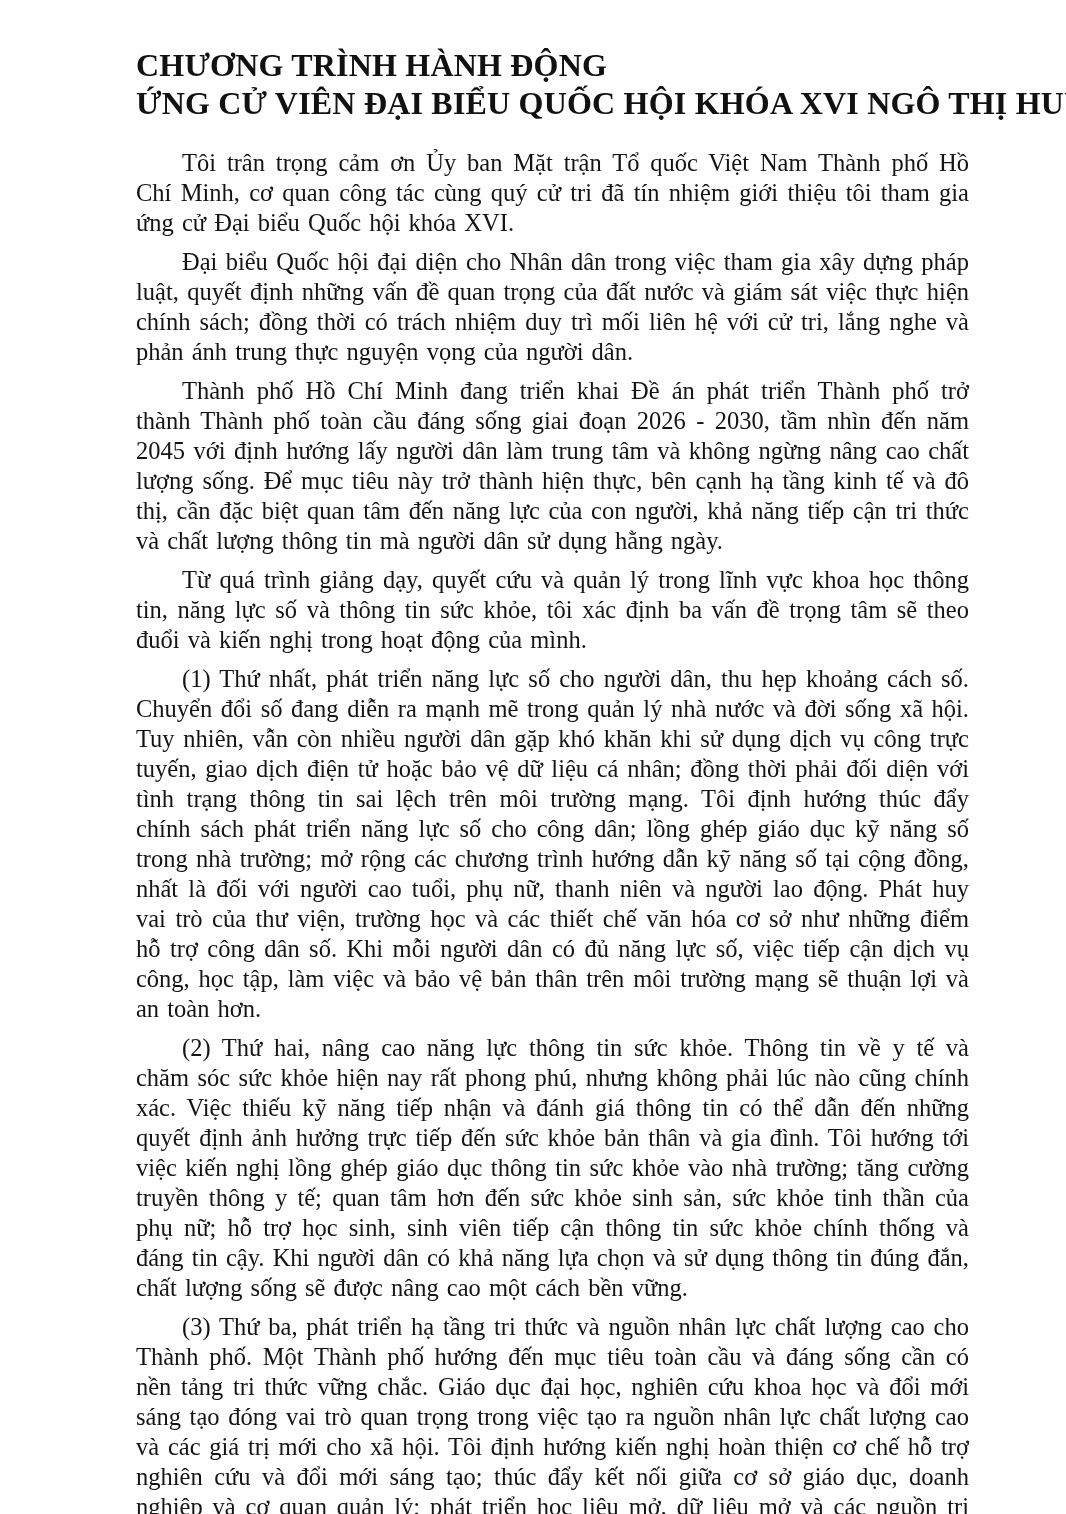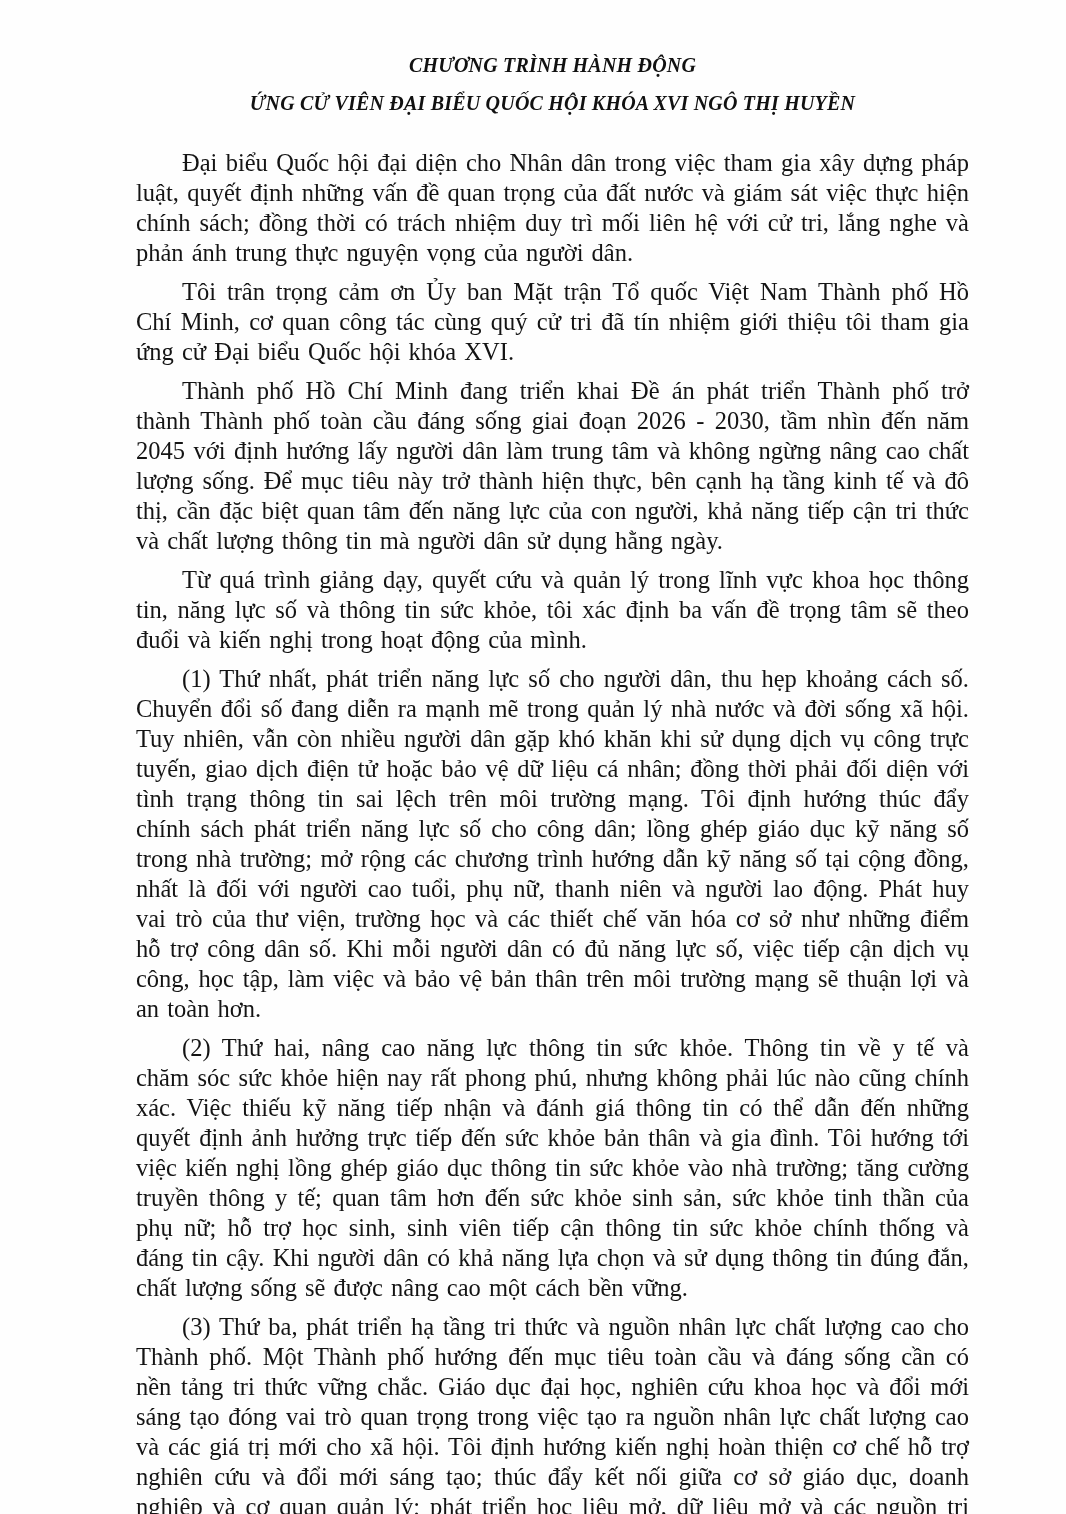--- a/index.html
+++ b/index.html
@@ -12,28 +12,27 @@
     width: 1066px;
     min-height: 1514px;
     margin: 0 auto;
     background: #fefefe;
     color: #141414;
     font-family: "Liberation Serif", "DejaVu Serif", serif;
     box-sizing: border-box;
     padding: 46px 97px 40px 136px;
   }
   .doc-title {
-    text-align: center;
+    text-align: left;
     font-weight: bold;
-    font-size: 20px;
+    font-size: 32px;
     line-height: 38px;
     color: #111111;
     margin: 0 0 26px 0;
     letter-spacing: 0.2px;
-    font-style: italic;
   }
   .doc-title .t-line {
     display: block;
     white-space: nowrap;
   }
   .doc-body p {
     margin: 0 0 9px 0;
     font-size: 24.5px;
     line-height: 30px;
     text-align: justify;
@@ -43,22 +42,22 @@
 </style>
 </head>
 <body>
 
 <div class="page">
   <h1 class="doc-title">
     <span class="t-line">CHƯƠNG TRÌNH HÀNH ĐỘNG</span>
     <span class="t-line">ỨNG CỬ VIÊN ĐẠI BIỂU QUỐC HỘI KHÓA XVI NGÔ THỊ HUYỀN</span>
   </h1>
   <div class="doc-body">
+    <p>Tôi trân trọng cảm ơn Ủy ban Mặt trận Tổ quốc Việt Nam Thành phố Hồ Chí Minh, cơ quan công tác cùng quý cử tri đã tín nhiệm giới thiệu tôi tham gia ứng cử Đại biểu Quốc hội khóa XVI.</p>
     <p>Đại biểu Quốc hội đại diện cho Nhân dân trong việc tham gia xây dựng pháp luật, quyết định những vấn đề quan trọng của đất nước và giám sát việc thực hiện chính sách; đồng thời có trách nhiệm duy trì mối liên hệ với cử tri, lắng nghe và phản ánh trung thực nguyện vọng của người dân.</p>
-    <p>Tôi trân trọng cảm ơn Ủy ban Mặt trận Tổ quốc Việt Nam Thành phố Hồ Chí Minh, cơ quan công tác cùng quý cử tri đã tín nhiệm giới thiệu tôi tham gia ứng cử Đại biểu Quốc hội khóa XVI.</p>
     <p>Thành phố Hồ Chí Minh đang triển khai Đề án phát triển Thành phố trở thành Thành phố toàn cầu đáng sống giai đoạn 2026 - 2030, tầm nhìn đến năm 2045 với định hướng lấy người dân làm trung tâm và không ngừng nâng cao chất lượng sống. Để mục tiêu này trở thành hiện thực, bên cạnh hạ tầng kinh tế và đô thị, cần đặc biệt quan tâm đến năng lực của con người, khả năng tiếp cận tri thức và chất lượng thông tin mà người dân sử dụng hằng ngày.</p>
     <p>Từ quá trình giảng dạy, quyết cứu và quản lý trong lĩnh vực khoa học thông tin, năng lực số và thông tin sức khỏe, tôi xác định ba vấn đề trọng tâm sẽ theo đuổi và kiến nghị trong hoạt động của mình.</p>
     <p>(1) Thứ nhất, phát triển năng lực số cho người dân, thu hẹp khoảng cách số. Chuyển đổi số đang diễn ra mạnh mẽ trong quản lý nhà nước và đời sống xã hội. Tuy nhiên, vẫn còn nhiều người dân gặp khó khăn khi sử dụng dịch vụ công trực tuyến, giao dịch điện tử hoặc bảo vệ dữ liệu cá nhân; đồng thời phải đối diện với tình trạng thông tin sai lệch trên môi trường mạng. Tôi định hướng thúc đẩy chính sách phát triển năng lực số cho công dân; lồng ghép giáo dục kỹ năng số trong nhà trường; mở rộng các chương trình hướng dẫn kỹ năng số tại cộng đồng, nhất là đối với người cao tuổi, phụ nữ, thanh niên và người lao động. Phát huy vai trò của thư viện, trường học và các thiết chế văn hóa cơ sở như những điểm hỗ trợ công dân số. Khi mỗi người dân có đủ năng lực số, việc tiếp cận dịch vụ công, học tập, làm việc và bảo vệ bản thân trên môi trường mạng sẽ thuận lợi và an toàn hơn.</p>
     <p>(2) Thứ hai, nâng cao năng lực thông tin sức khỏe. Thông tin về y tế và chăm sóc sức khỏe hiện nay rất phong phú, nhưng không phải lúc nào cũng chính xác. Việc thiếu kỹ năng tiếp nhận và đánh giá thông tin có thể dẫn đến những quyết định ảnh hưởng trực tiếp đến sức khỏe bản thân và gia đình. Tôi hướng tới việc kiến nghị lồng ghép giáo dục thông tin sức khỏe vào nhà trường; tăng cường truyền thông y tế; quan tâm hơn đến sức khỏe sinh sản, sức khỏe tinh thần của phụ nữ; hỗ trợ học sinh, sinh viên tiếp cận thông tin sức khỏe chính thống và đáng tin cậy. Khi người dân có khả năng lựa chọn và sử dụng thông tin đúng đắn, chất lượng sống sẽ được nâng cao một cách bền vững.</p>
     <p>(3) Thứ ba, phát triển hạ tầng tri thức và nguồn nhân lực chất lượng cao cho Thành phố. Một Thành phố hướng đến mục tiêu toàn cầu và đáng sống cần có nền tảng tri thức vững chắc. Giáo dục đại học, nghiên cứu khoa học và đổi mới sáng tạo đóng vai trò quan trọng trong việc tạo ra nguồn nhân lực chất lượng cao và các giá trị mới cho xã hội. Tôi định hướng kiến nghị hoàn thiện cơ chế hỗ trợ nghiên cứu và đổi mới sáng tạo; thúc đẩy kết nối giữa cơ sở giáo dục, doanh nghiệp và cơ quan quản lý; phát triển học liệu mở, dữ liệu mở và các nguồn tri thức số phục vụ cộng đồng.</p>
 
   </div>
 </div>
 
 </body></html>

